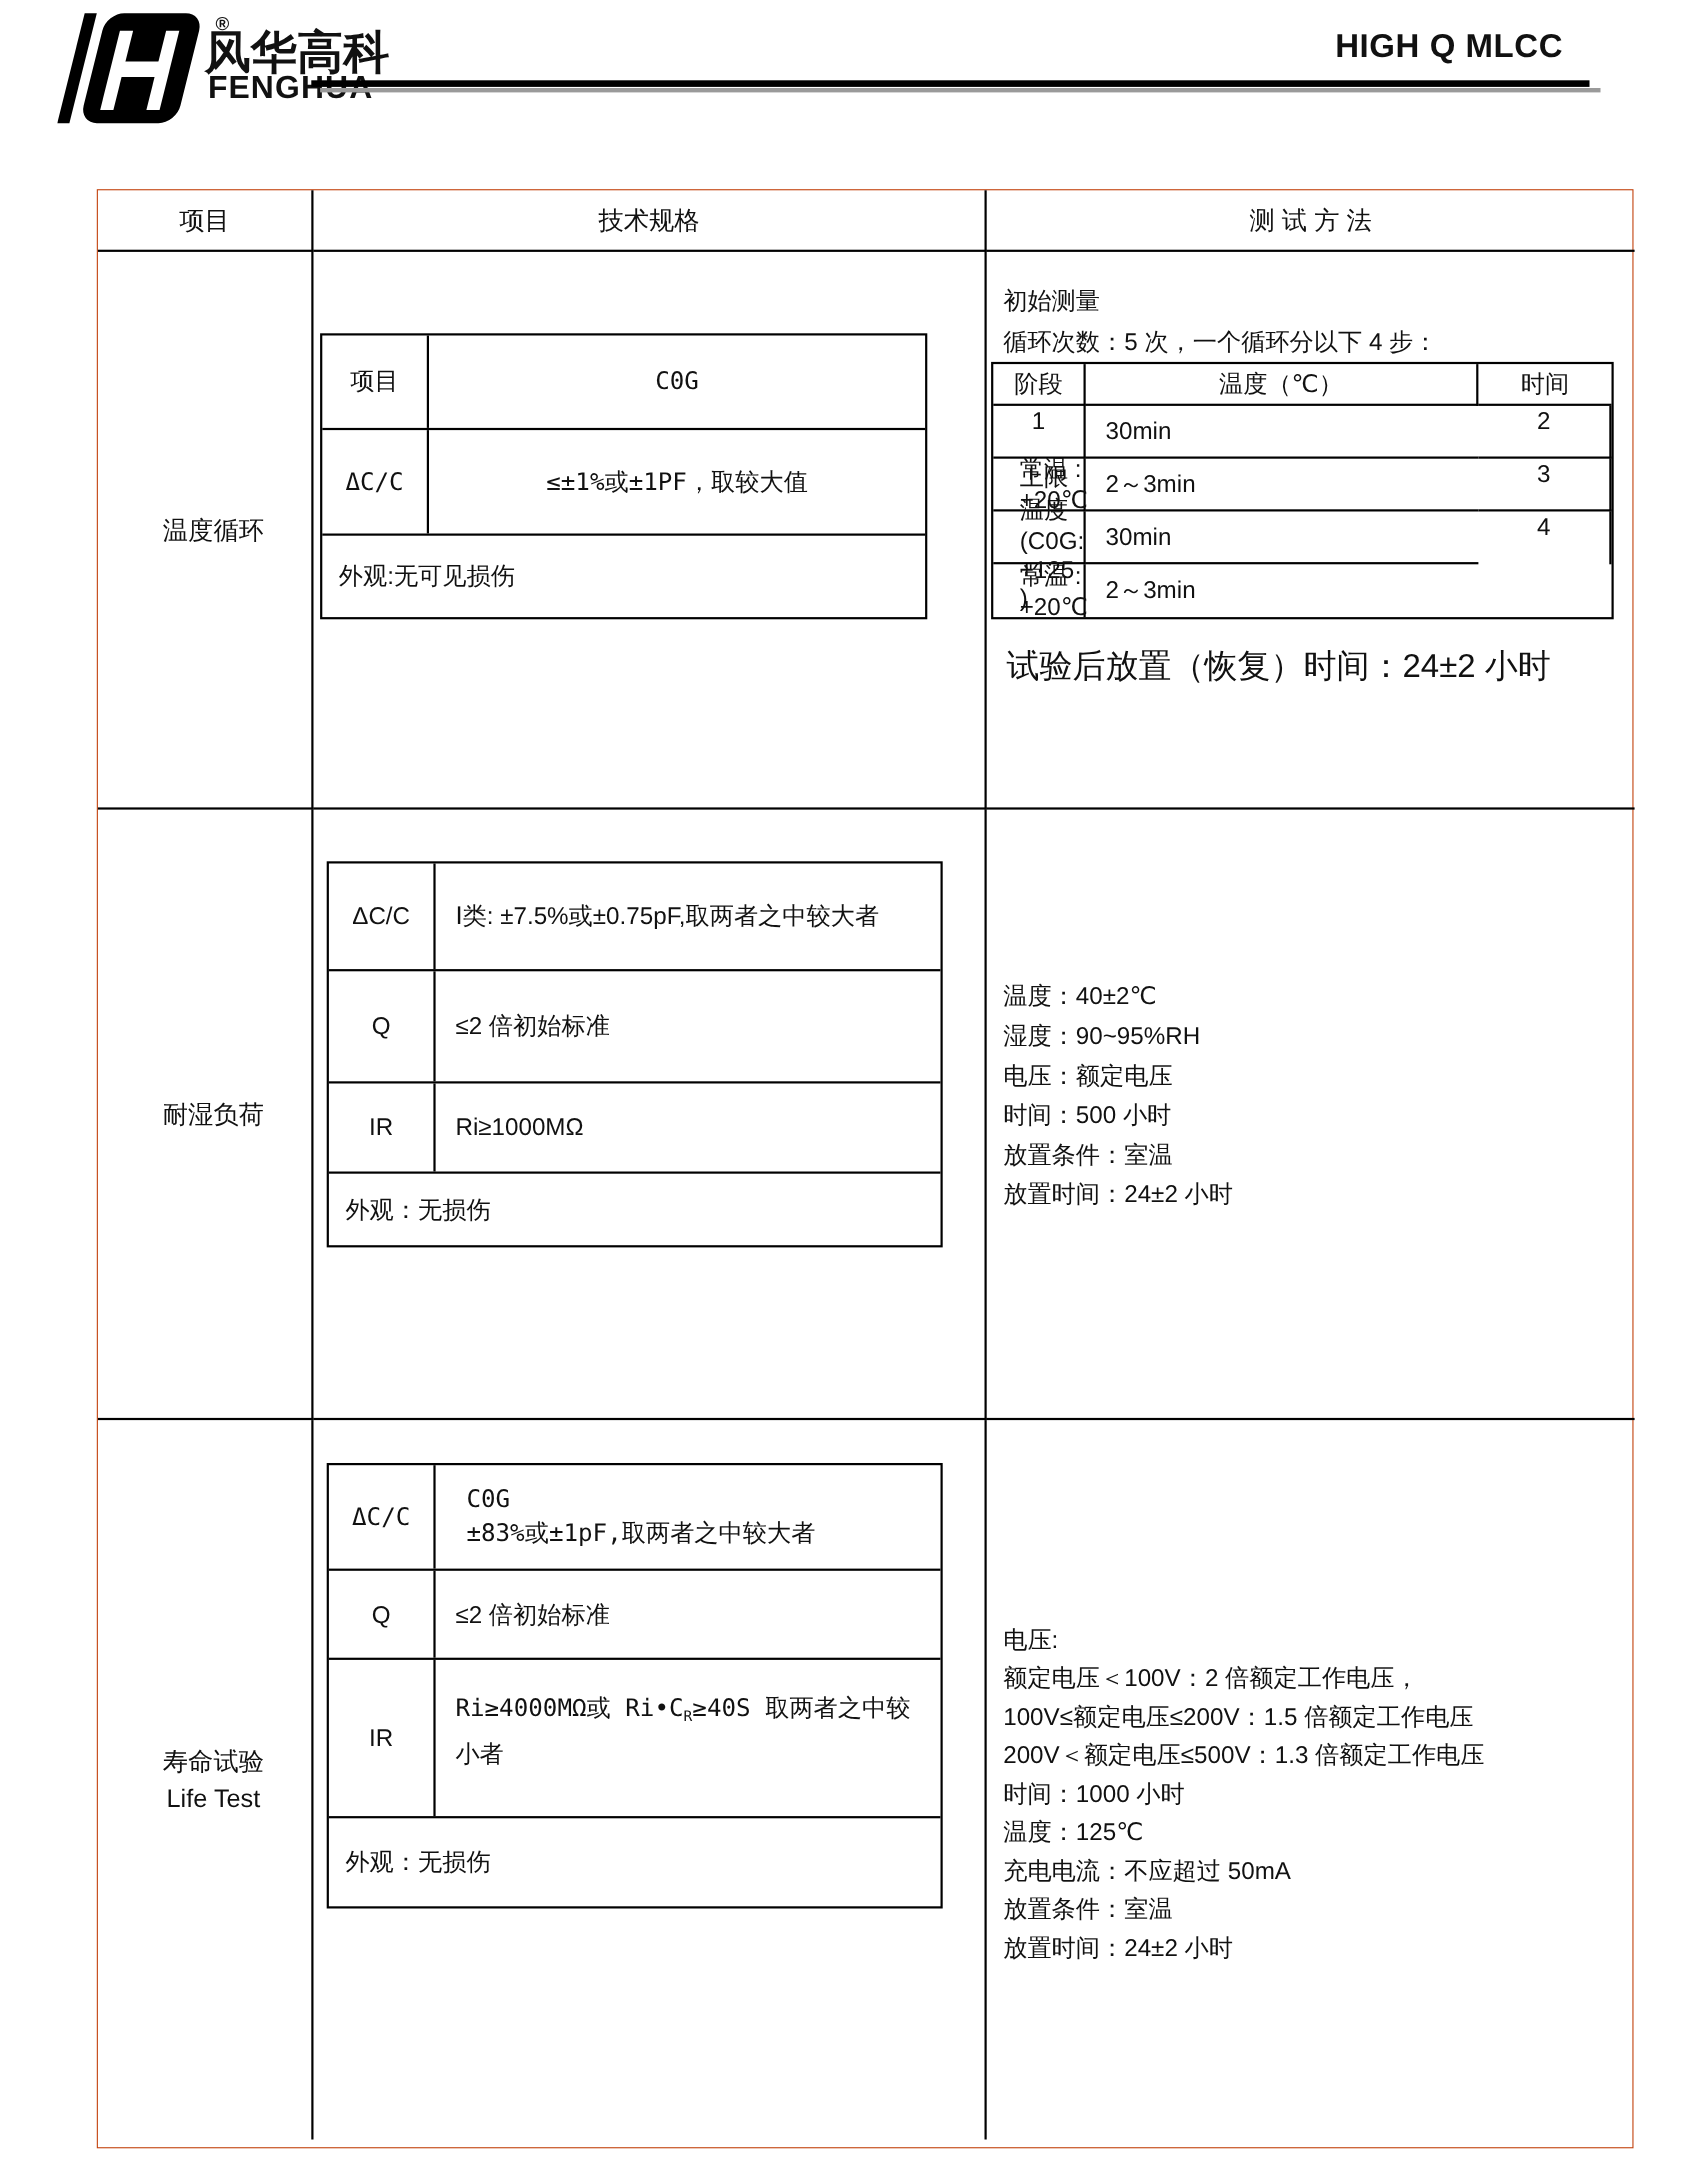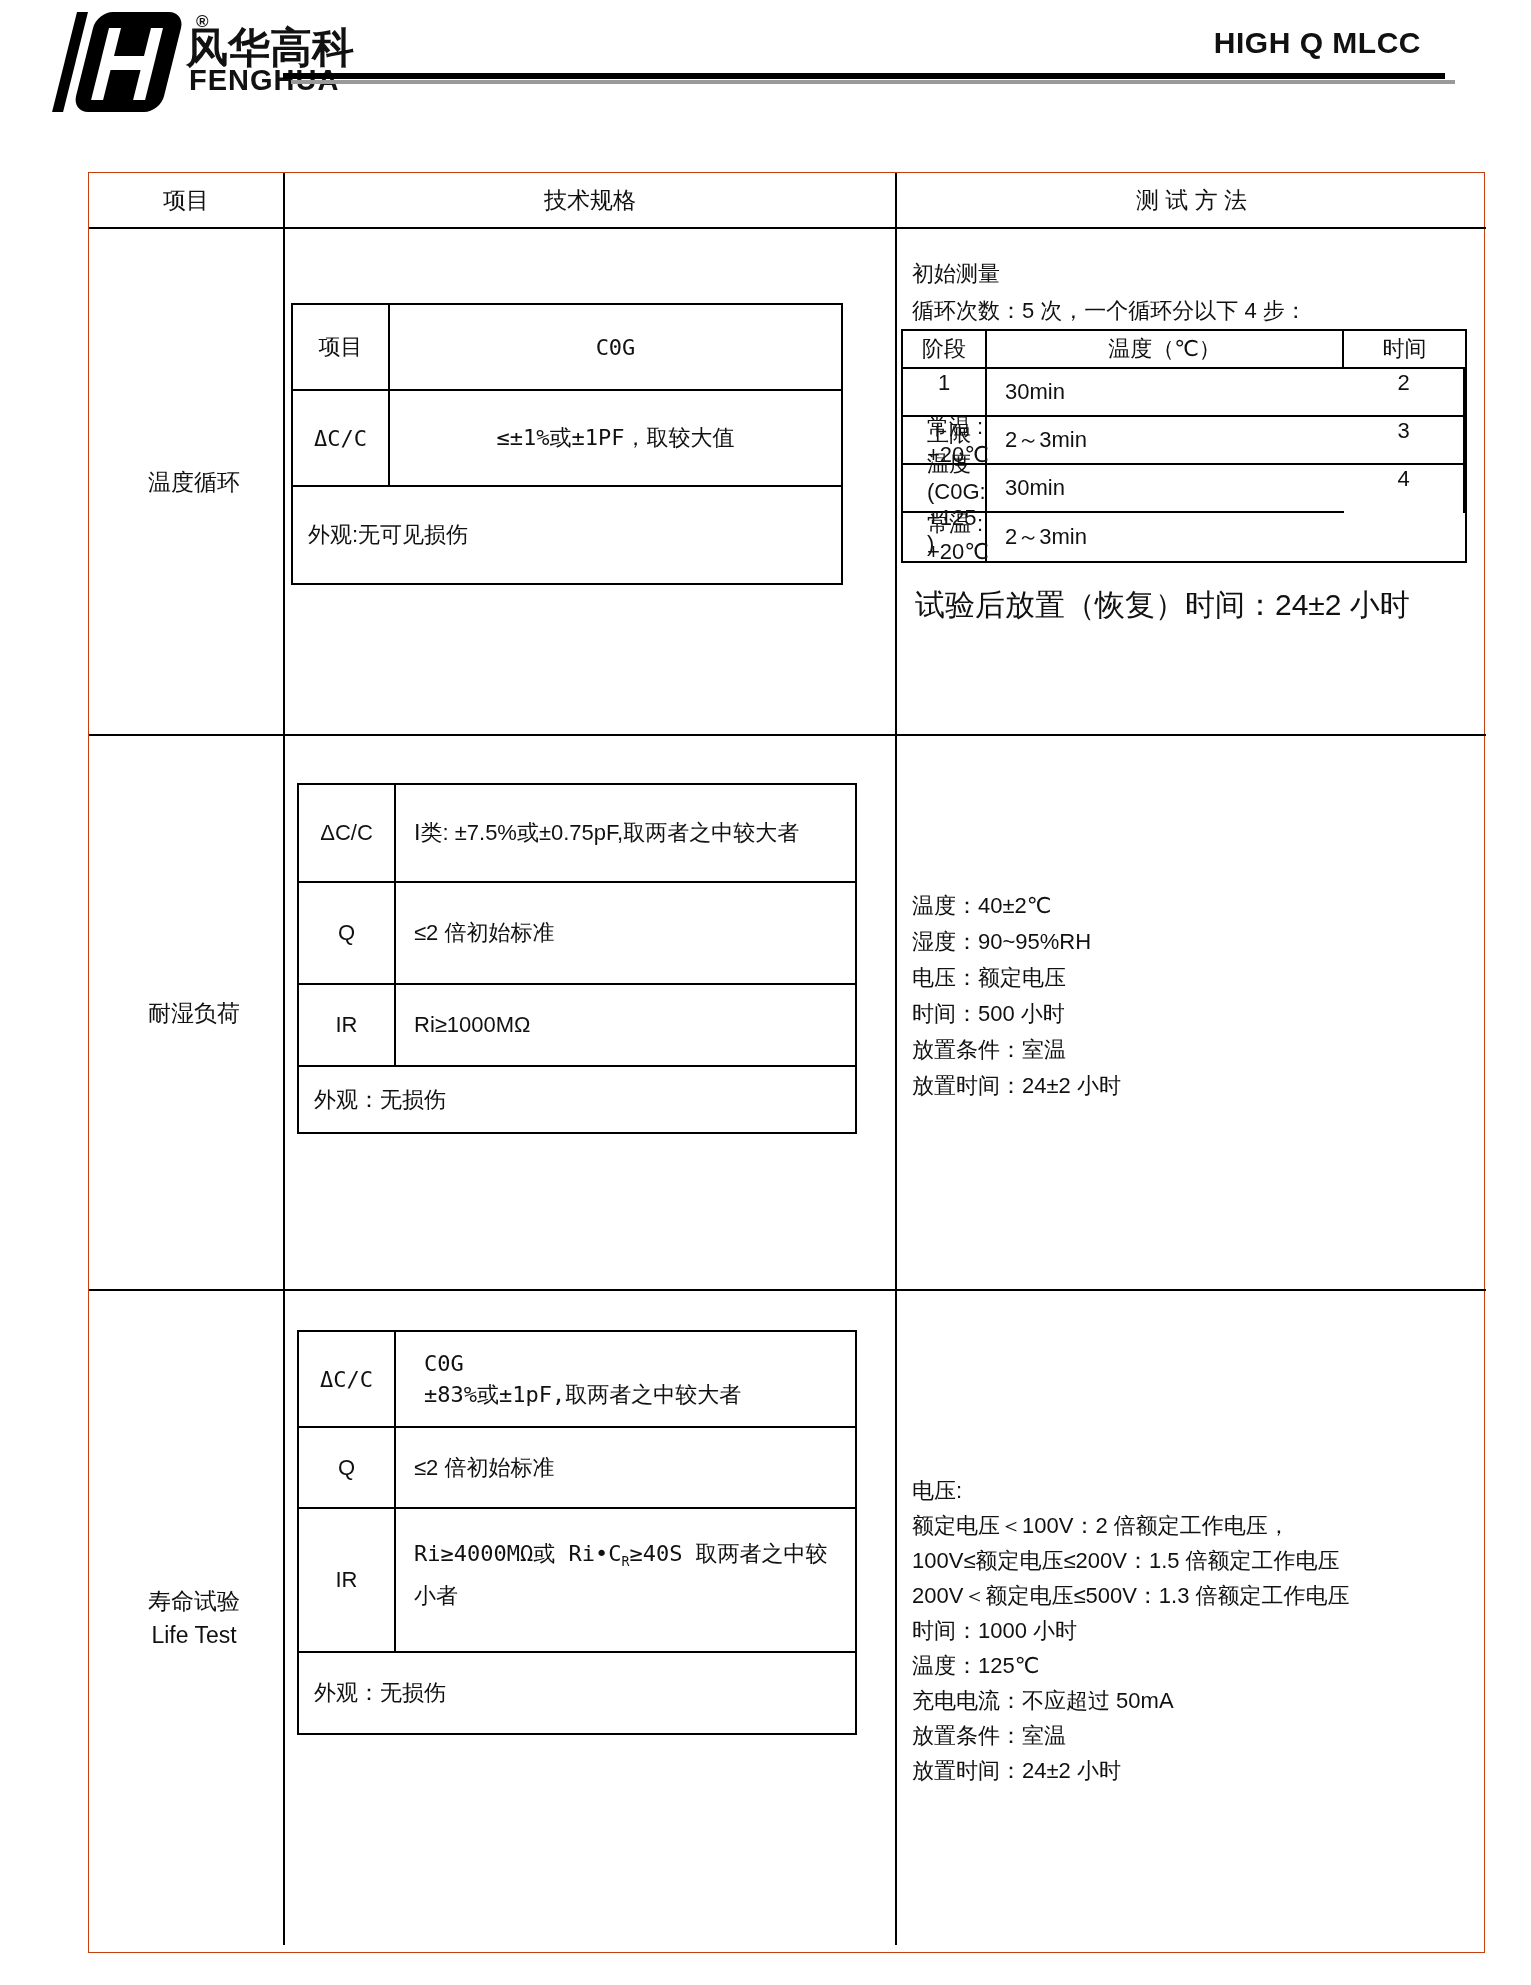--- a/index.html
+++ b/index.html
@@ -41,21 +41,21 @@
   .spec-row { display:flex; border-bottom:2px solid #000; }
   .spec-row:last-child { border-bottom:none; }
   .spec-label { width:97px; flex:0 0 97px; border-right:2px solid #000; display:flex; align-items:center; justify-content:center; }
   .spec-value { flex:1; display:flex; align-items:center; justify-content:center; padding:0 10px; }
   .spec-value.left { justify-content:flex-start; padding-left:18px; }
   .spec-value.col { flex-direction:column; align-items:flex-start; justify-content:center; line-height:31px; }
   .spec-appearance { display:flex; align-items:center; padding-left:15px; }
   .mono { font-family:"DejaVu Sans Mono","Liberation Mono",monospace; }
 
   .spec1 { left:6px;  top:74px; width:552px; }
-  .spec1 .row-a { height:86px; } .spec1 .row-b { height:96px; } .spec1 .row-app { height:96px; }
+  .spec1 .row-a { height:86px; } .spec1 .row-b { height:96px; } .spec1 .row-app { height:74px; }
 
   .spec2 { left:12px; top:47px; width:560px; }
   .spec2 .row-a { height:98px; } .spec2 .row-b { height:102px; } .spec2 .row-c { height:82px; } .spec2 .row-app { height:65px; }
 
   .spec3 { left:12px; top:39px; width:560px; }
   .spec3 .row-a { height:96px; } .spec3 .row-b { height:81px; } .spec3 .row-c { height:144px; } .spec3 .row-app { height:80px; }
 
   sub.cr { font-size:0.6em; vertical-align:-0.35em; }
 
   

